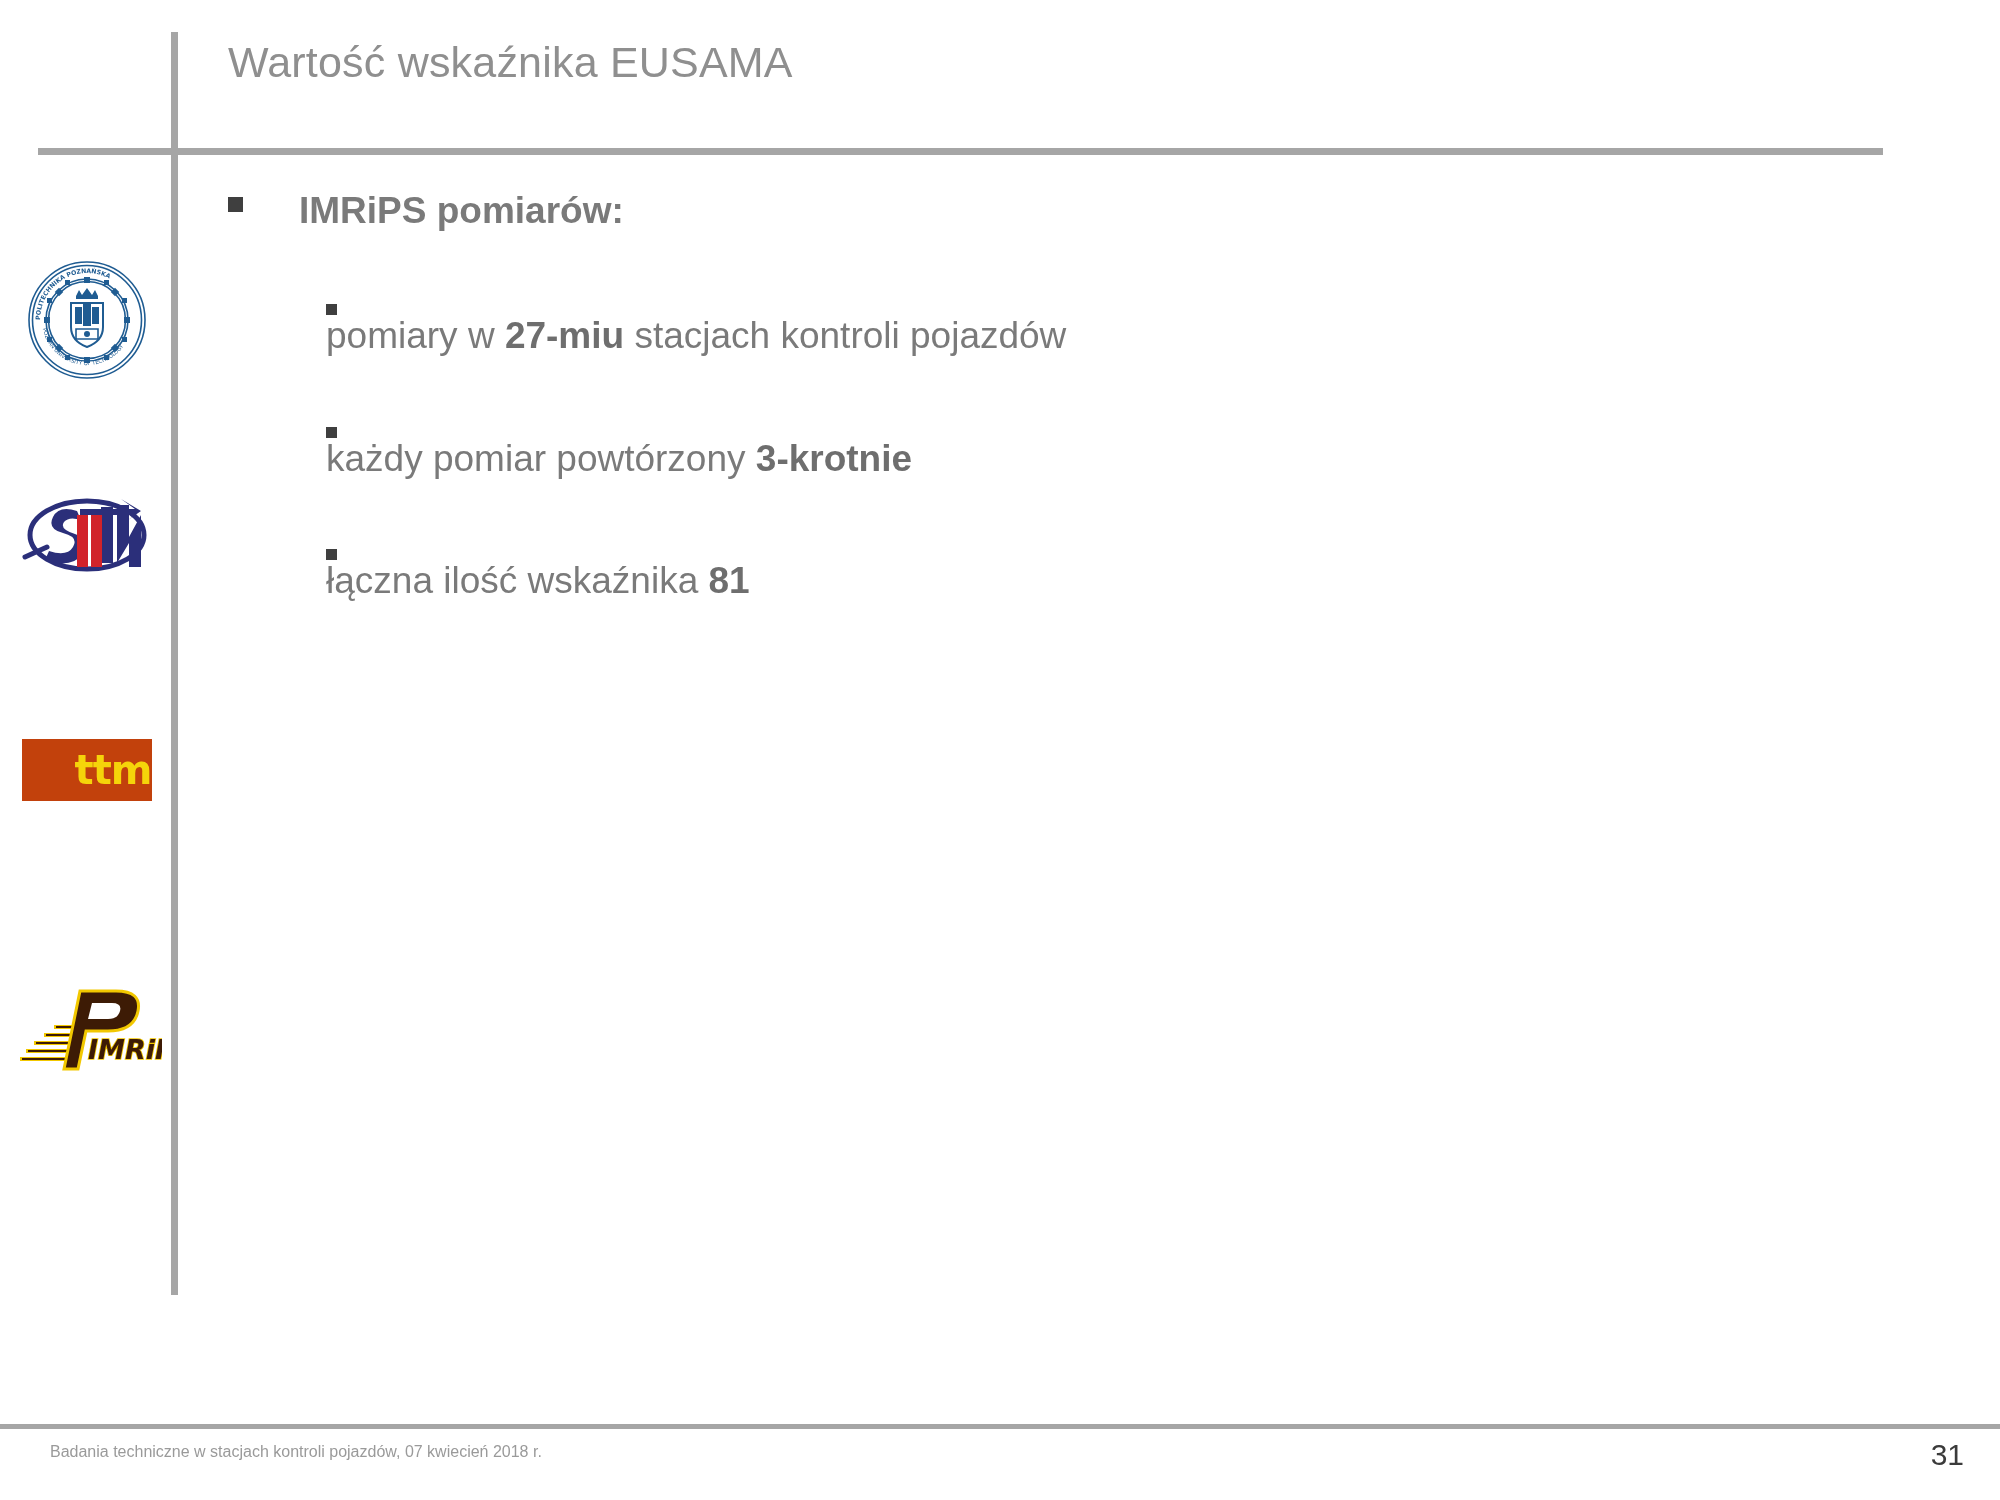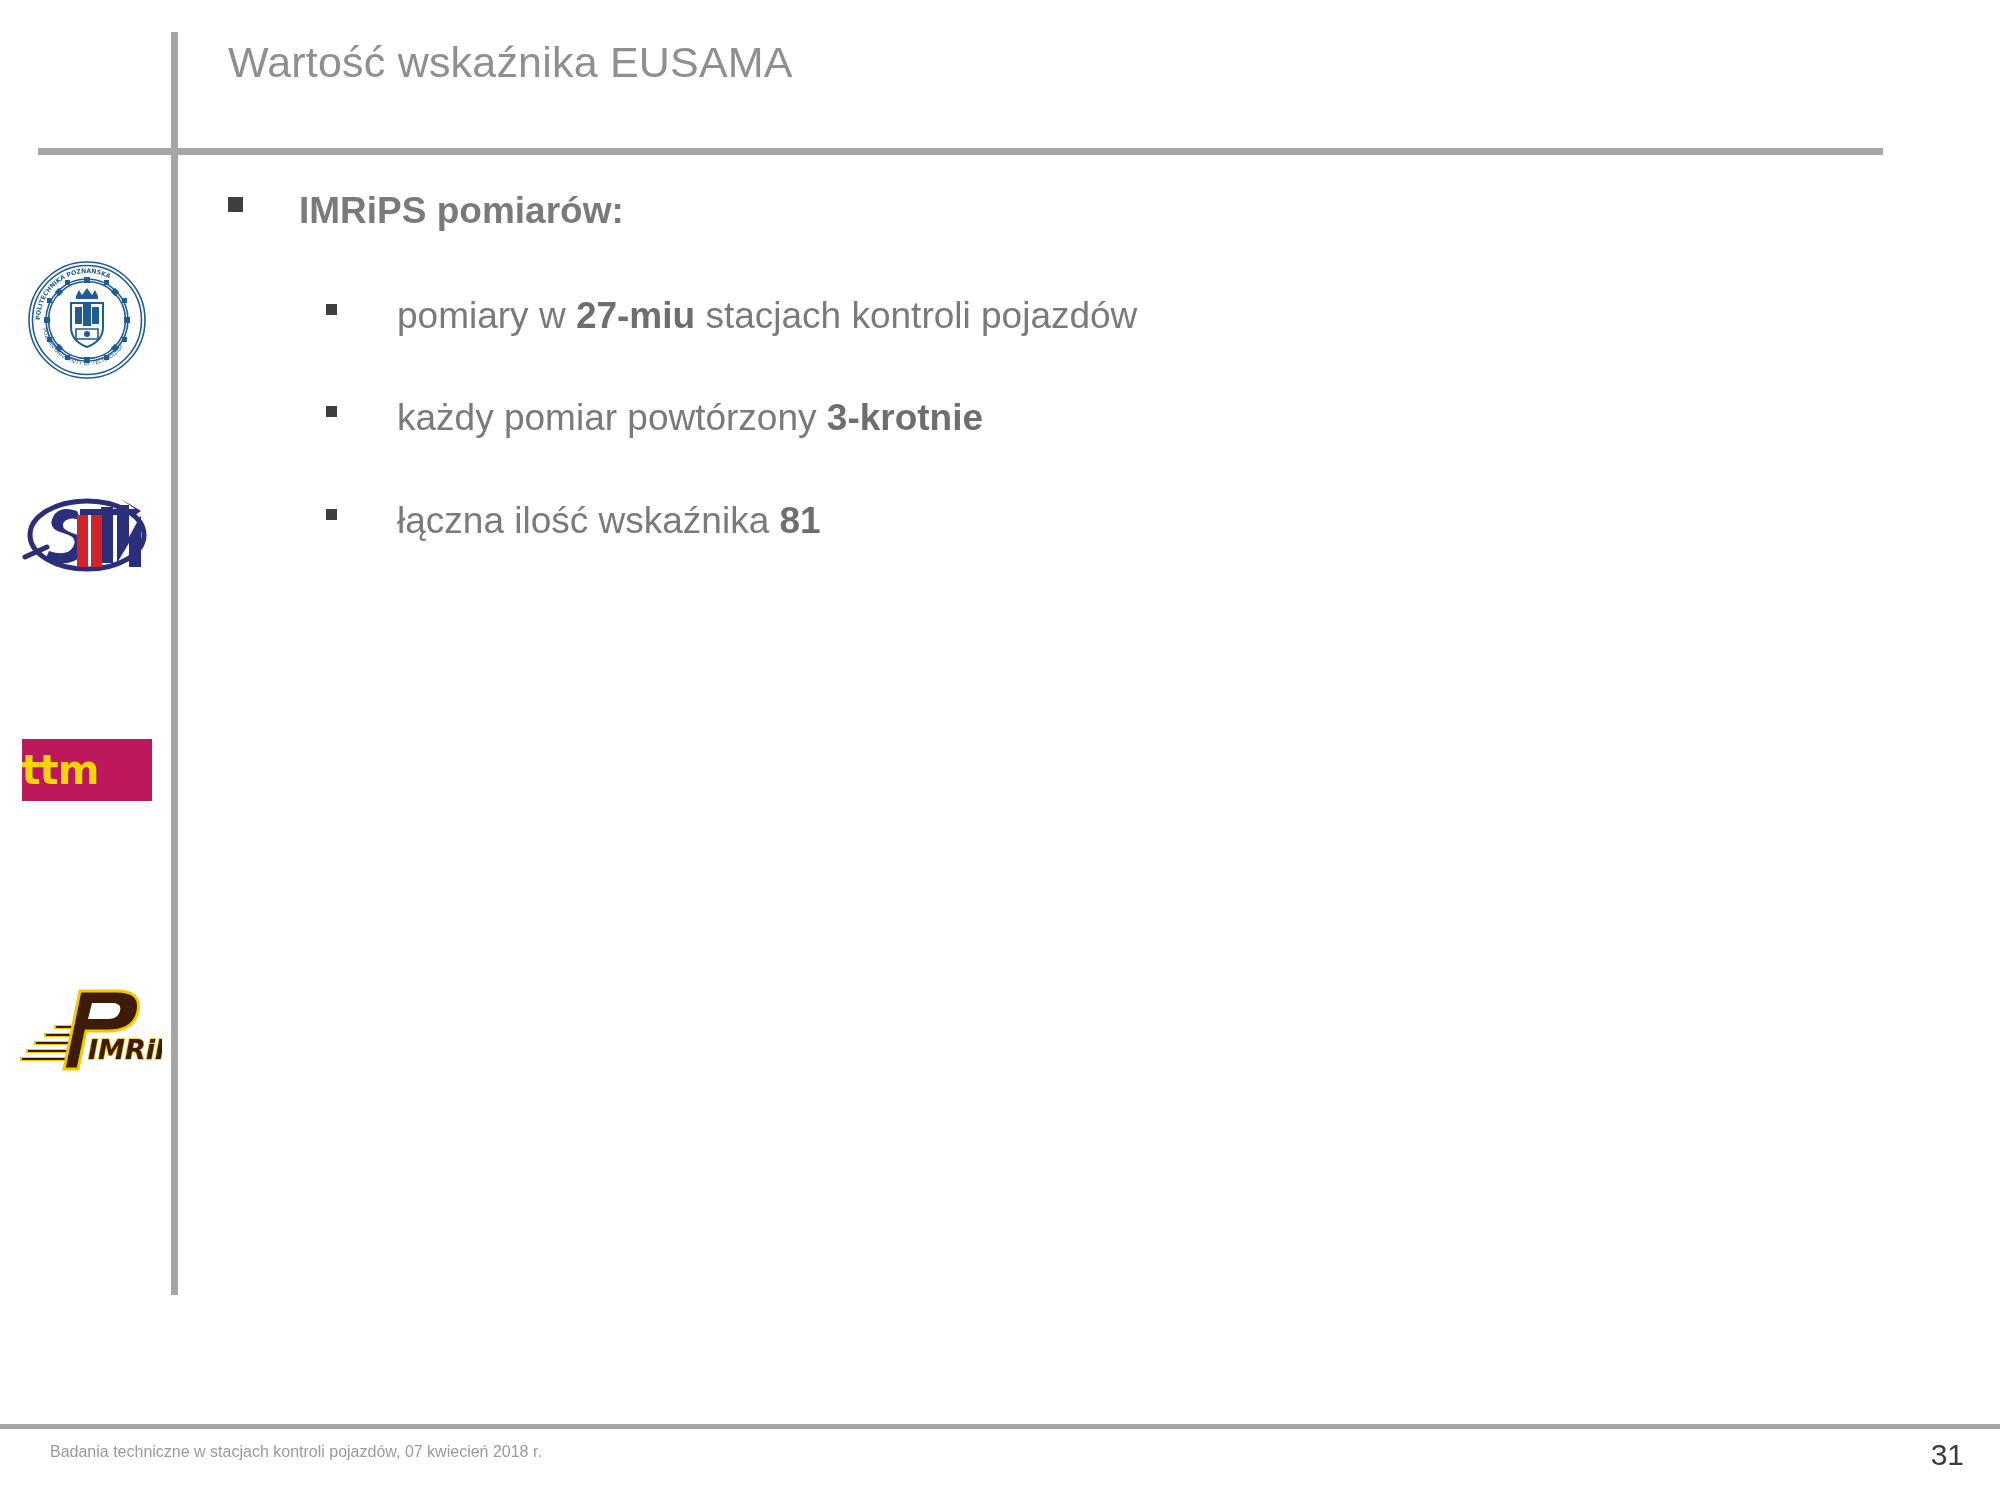--- a/index.html
+++ b/index.html
@@ -36,24 +36,24 @@
   }
   .logo-put  { top: 255px;  height: 130px; }
   .logo-stm  { top: 480px;  height: 110px; }
   .logo-ttm  { top: 735px;  height: 70px;  }
   .logo-pim  { top: 975px;  height: 100px; }
 
   
   .ttm-box {
     width: 130px;
     height: 62px;
-    background: #be185d;
+    background: #c2410c;
     display: flex;
     align-items: center;
-    justify-content: flex-start;
+    justify-content: flex-end;
   }
   .ttm-text {
     color: #f5d40a;
     font-family: "DejaVu Sans", sans-serif;
     font-weight: bold;
     font-size: 40px;
     letter-spacing: -1px;
     line-height: 1;
   }
 
@@ -121,20 +121,21 @@
   }
   .level1 .bullet-text {
     font-size: 37px;
     font-weight: bold;
     color: #7a7a7a;
     line-height: 1.15;
   }
   .level2 {
     margin-left: 98px;
     margin-bottom: 60px;
+    flex-direction: column;
   }
   .level2 .sq-bullet {
     width: 11px;
     height: 11px;
     margin-right: 60px;
     margin-top: 0.58em;
   }
   .level2 .bullet-text {
     font-size: 37px;
     font-weight: normal;

